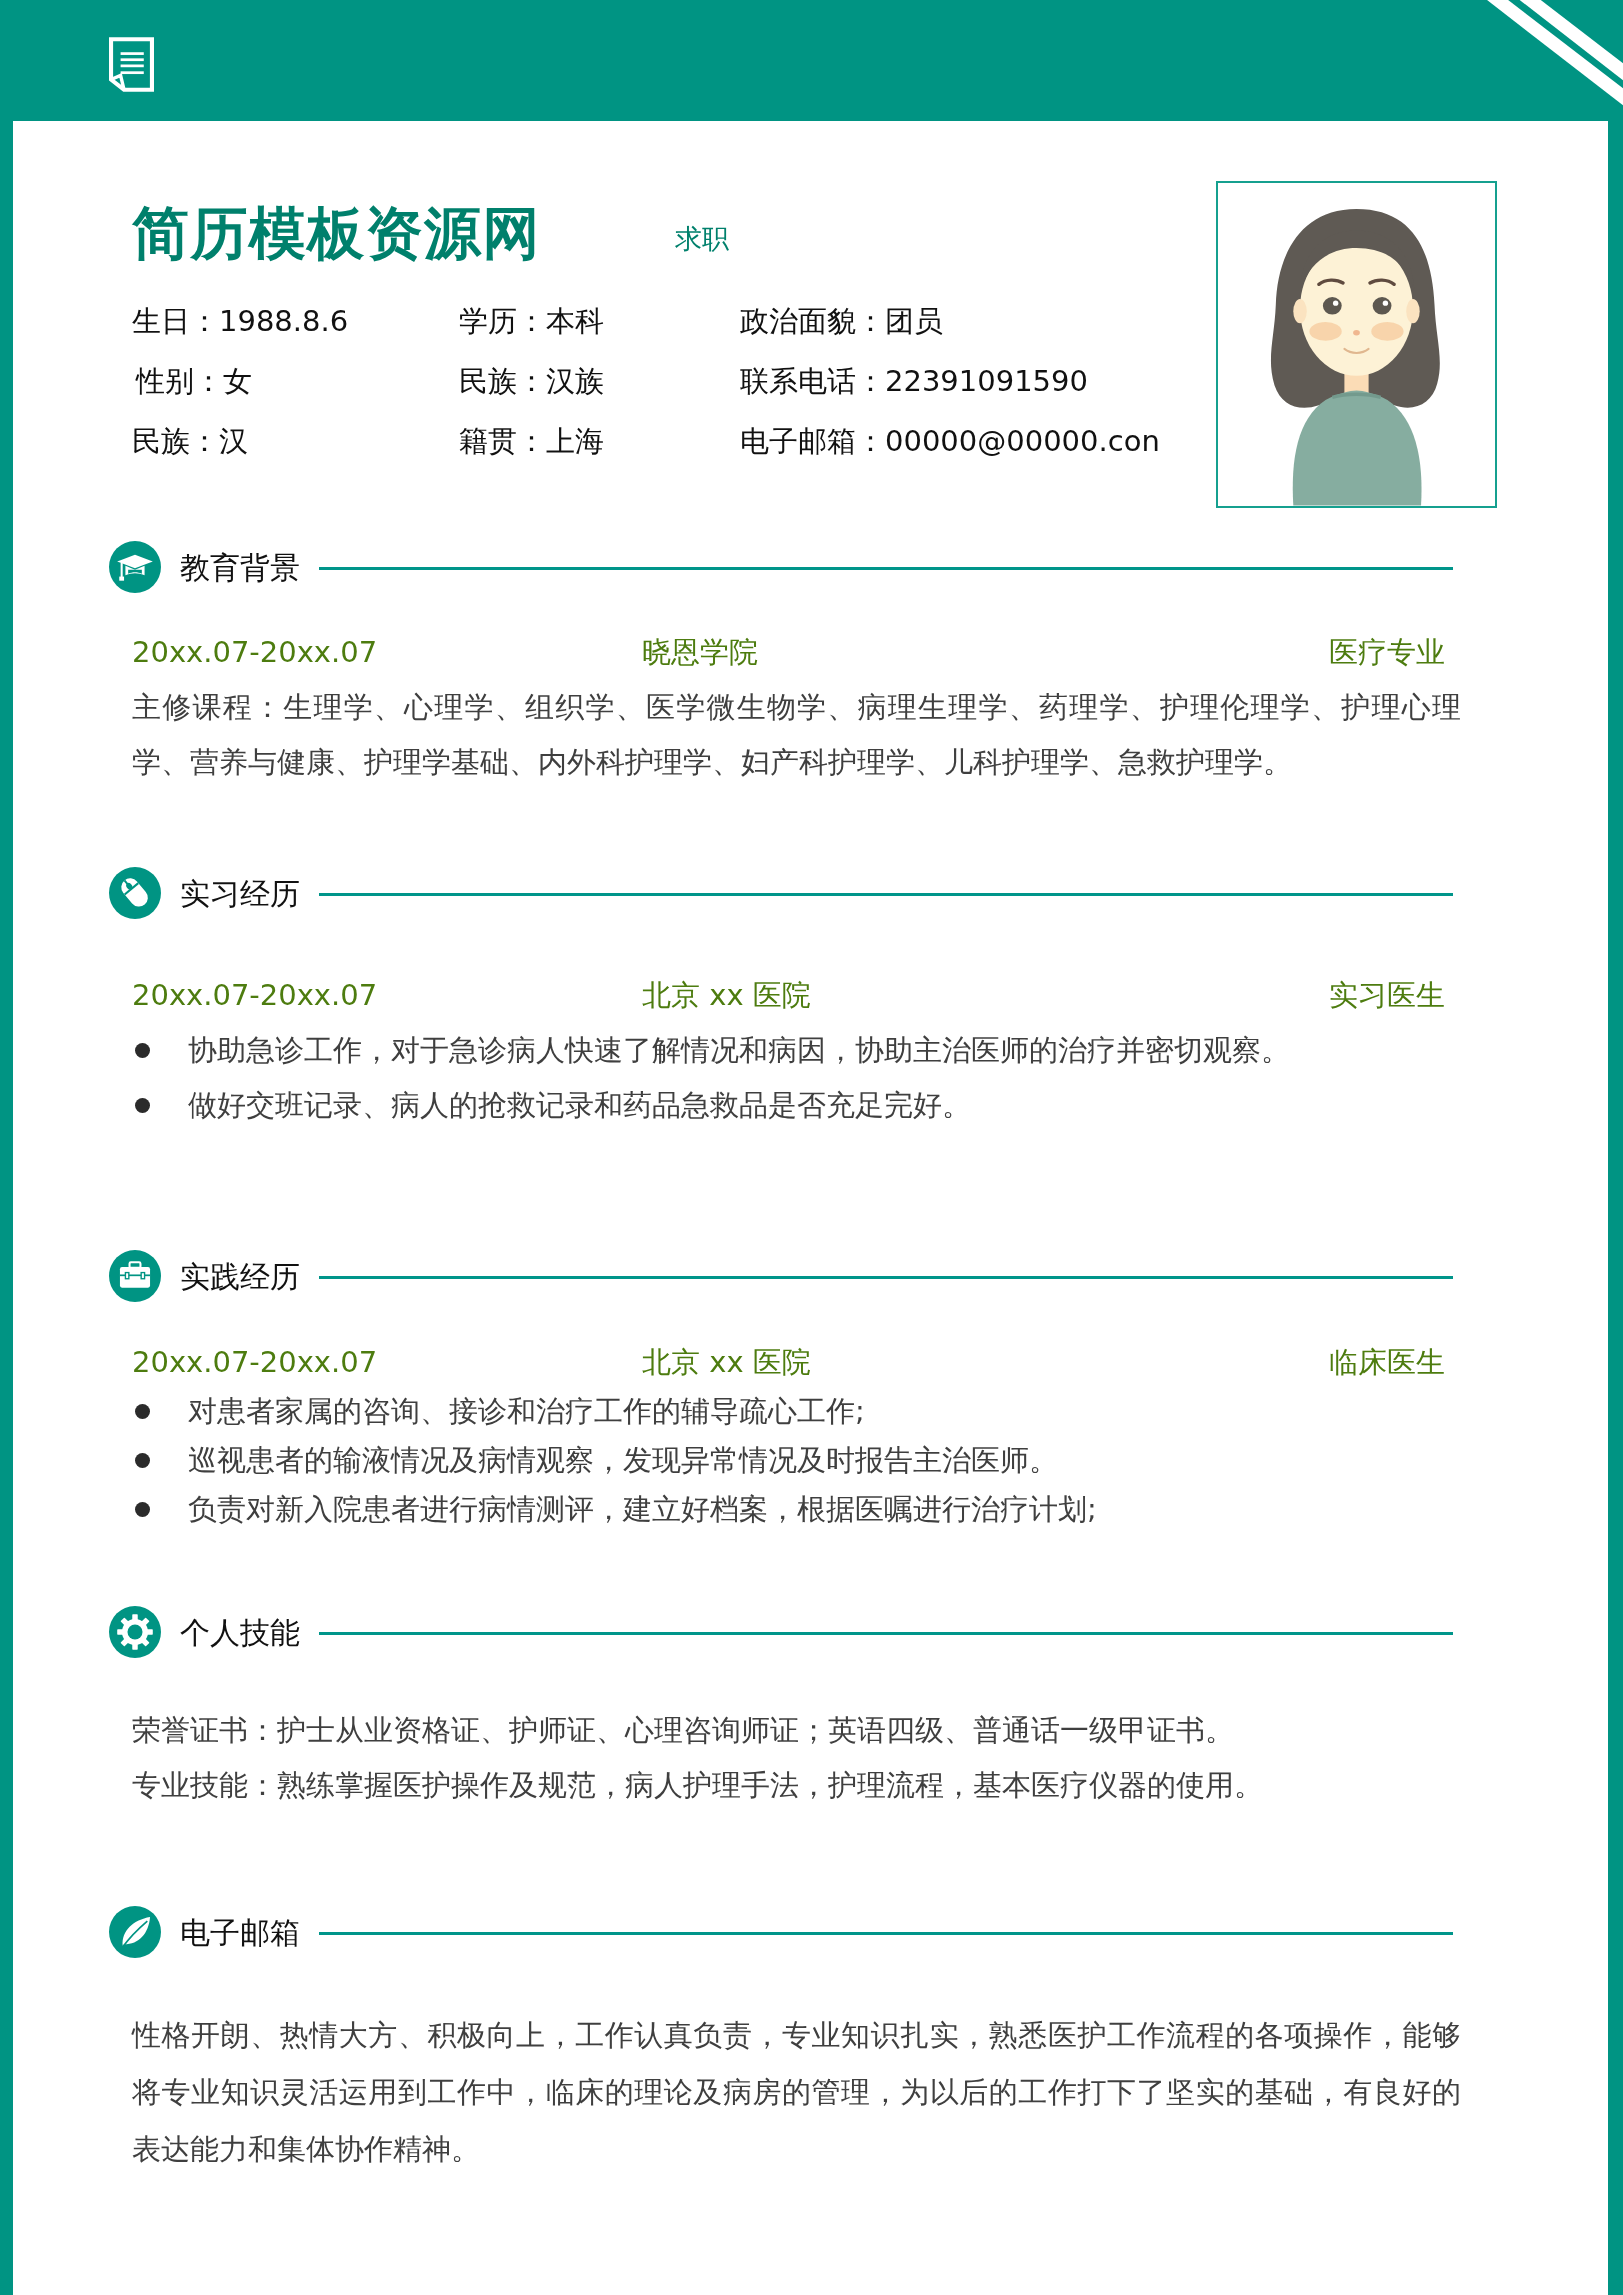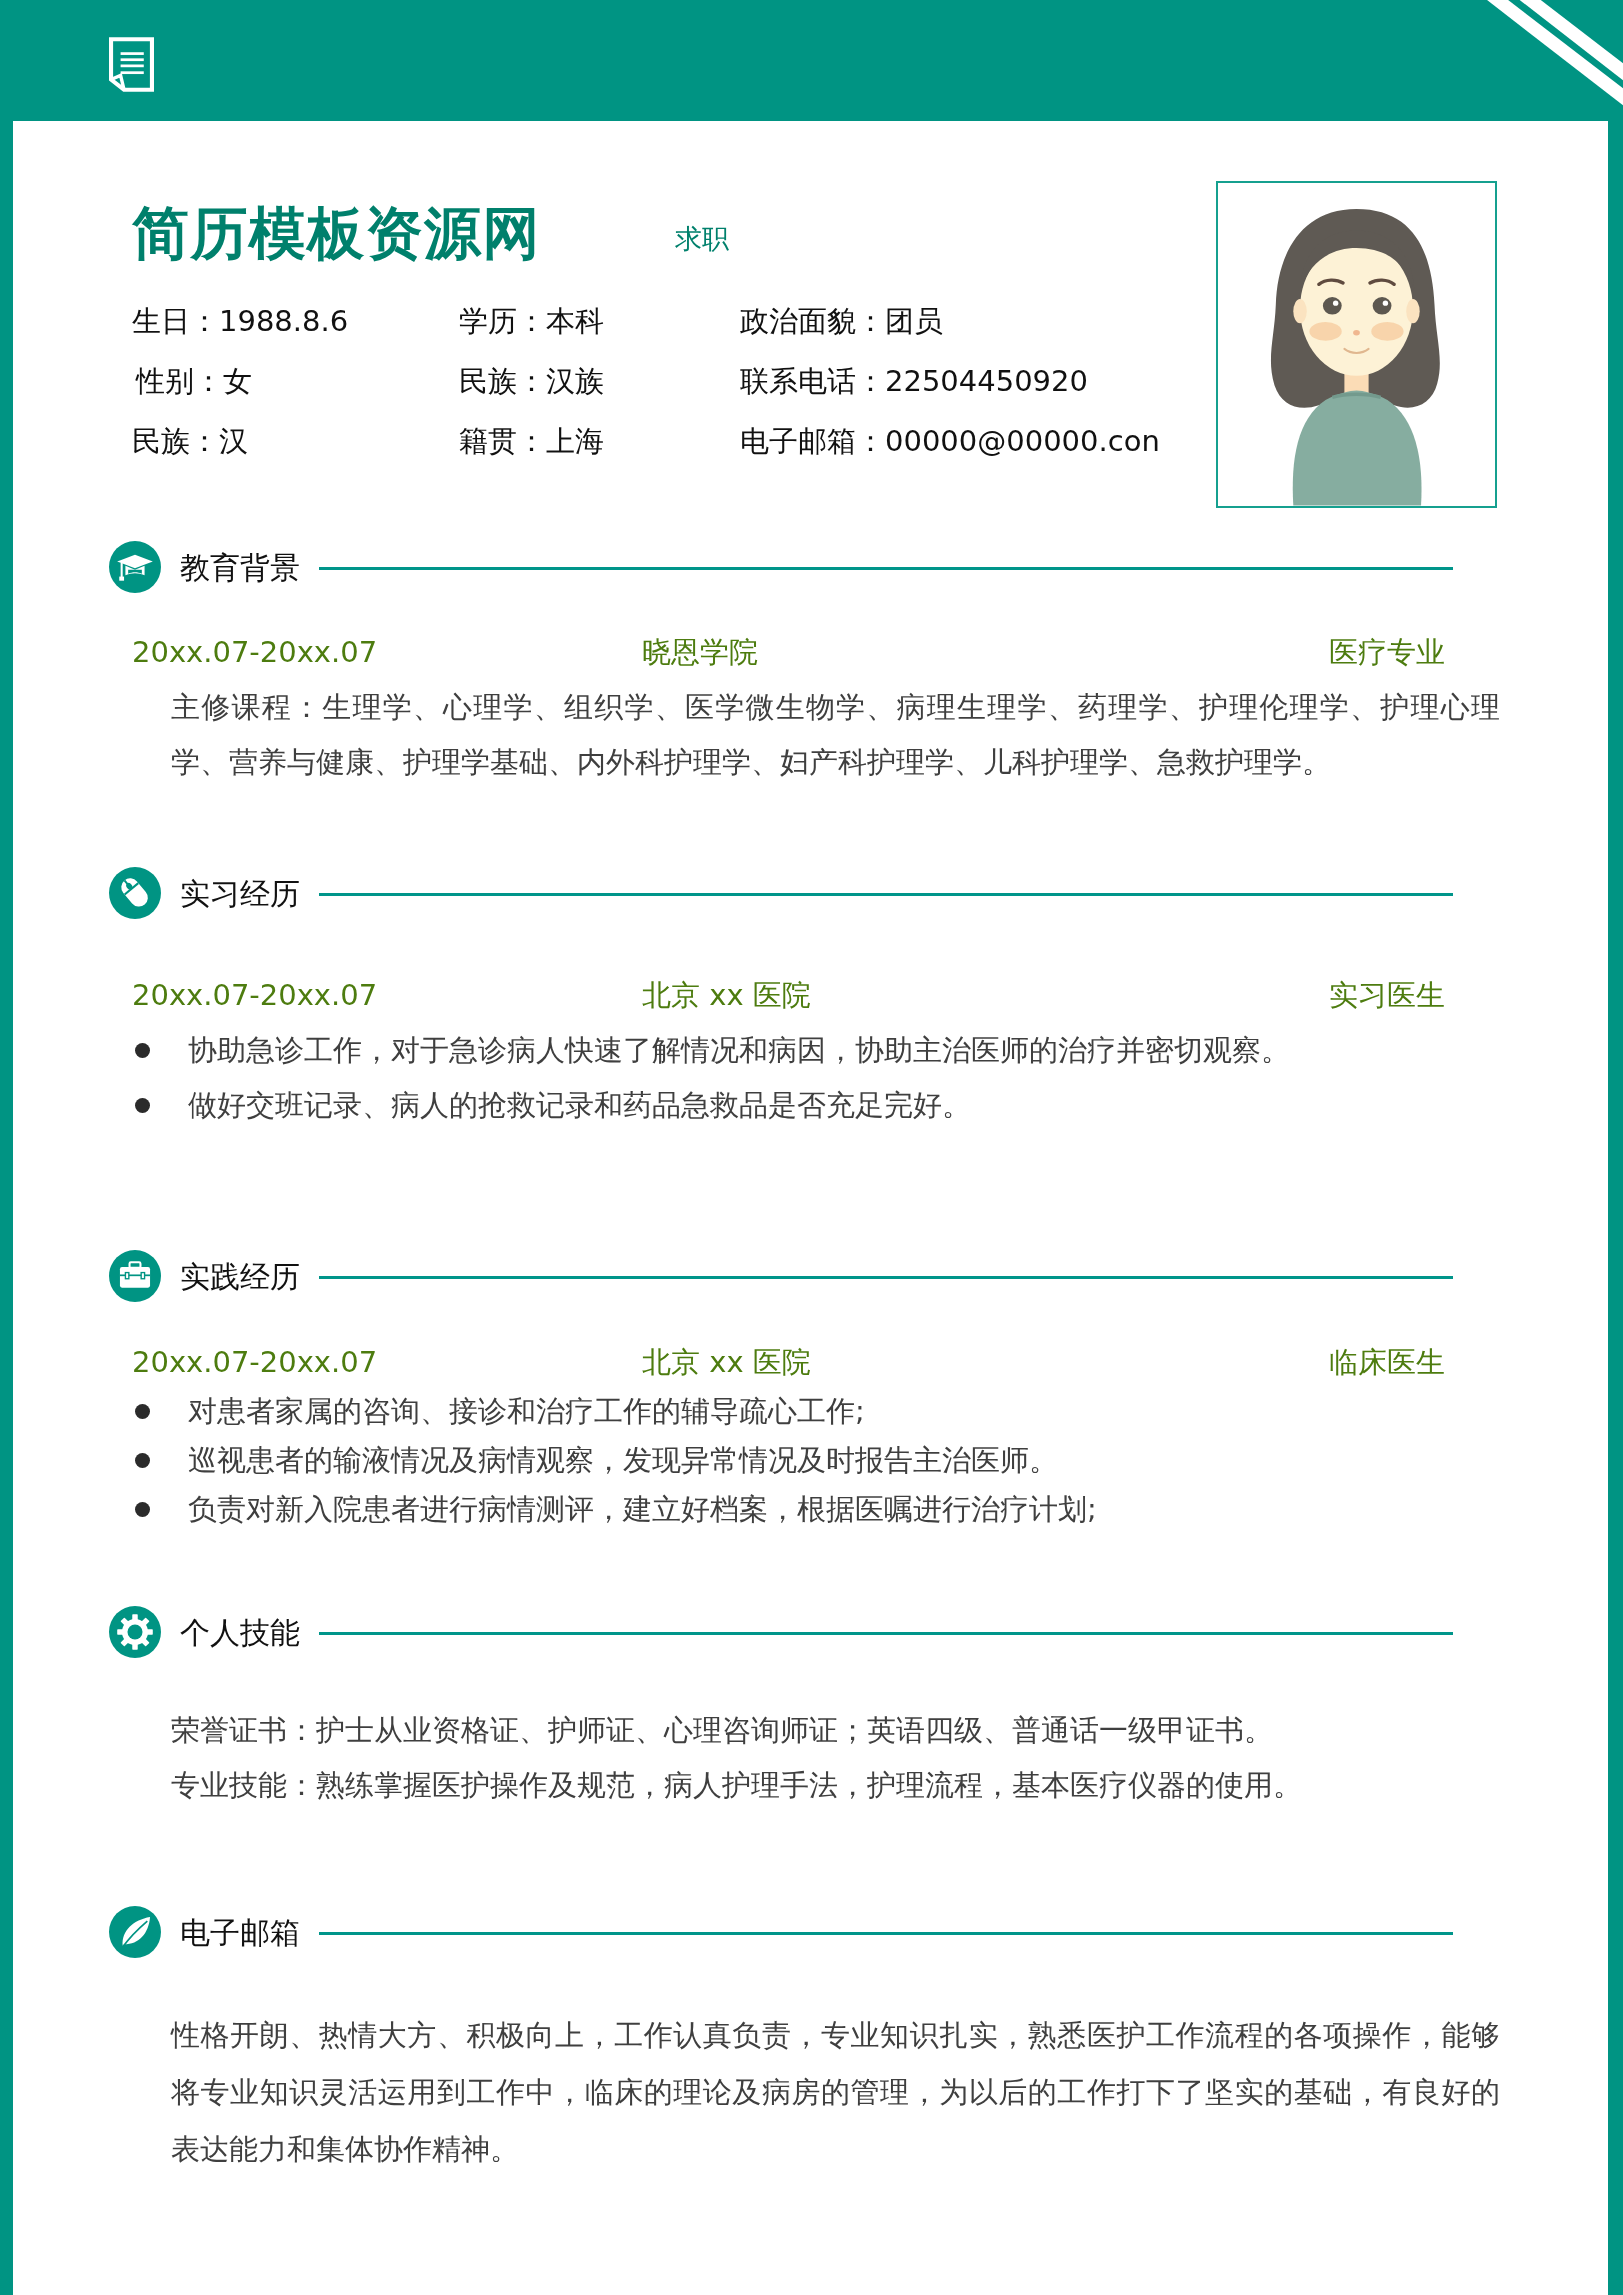--- a/index.html
+++ b/index.html
@@ -26,21 +26,21 @@
   .section-head .sicon { position: absolute; left: 0; top: 0; width: 52px; height: 52px; border-radius: 50%; background: #009483; }
   .section-head .sicon svg { position: absolute; left: 0; top: 0; width: 52px; height: 52px; }
   .section-head .stitle { position: absolute; left: 71px; top: 5.5px; font-size: 30px; color: #111111; line-height: 41px; white-space: nowrap; }
   .section-head .sline { position: absolute; left: 210px; top: 26px; right: 0; height: 2.7px; background: #00958a; }
 
   .row3 { position: absolute; left: 132px; width: 1317px; height: 38px; font-size: 29px; line-height: 38px; color: #4d7c0f; }
   .row3 .c1 { position: absolute; left: 0; top: 0; white-space: nowrap; }
   .row3 .c2 { position: absolute; left: 510px; top: 0; white-space: nowrap; }
   .row3 .c3 { position: absolute; right: 4px; top: 0; white-space: nowrap; }
 
-  .para { position: absolute; left: 132px; width: 1329px; font-size: 29px; color: #3f3f3f; text-align: justify; margin-left: 39px; }
+  .para { position: absolute; left: 132px; width: 1329px; font-size: 29px; color: #3f3f3f; text-align: justify; }
 
   .bullets { position: absolute; left: 132px; width: 1323px; list-style: none; }
   .bullets li { position: relative; padding-left: 56px; font-size: 29px; color: #3f3f3f; white-space: nowrap; }
   .bullets li .dot { position: absolute; left: 2.7px; width: 15px; height: 15px; border-radius: 50%; background: #2b2b2b; }
 </style>
 </head>
 <body>
 
 <div class="frame-top"></div>
 <div class="frame-left"></div>
@@ -68,21 +68,21 @@
 
 <div class="name">简历模板资源网</div>
 <div class="target">求职</div>
 
 <div class="info" style="left:132px; top:303px;">生日：1988.8.6</div>
 <div class="info" style="left:459px; top:303px;">学历：本科</div>
 <div class="info" style="left:740px; top:303px;">政治面貌：团员</div>
 
 <div class="info" style="left:136px; top:363px;">性别：女</div>
 <div class="info" style="left:459px; top:363px;">民族：汉族</div>
-<div class="info" style="left:740px; top:363px;">联系电话：22504450920</div>
+<div class="info" style="left:740px; top:363px;">联系电话：22391091590</div>
 
 <div class="info" style="left:132px; top:423px;">民族：汉</div>
 <div class="info" style="left:459px; top:423px;">籍贯：上海</div>
 <div class="info" style="left:740px; top:423px;">电子邮箱：00000@00000.con</div>
 
 <div class="photo">
   <svg viewBox="0 0 412 479">
 
     <path d="M206,38 C120,38 88,110 86,180 C84,230 72,260 84,300 C94,330 120,340 150,330 L262,330 C292,340 318,328 326,298 C336,262 324,230 322,180 C318,100 290,38 206,38 Z" fill="#5f5a54"></path>
 

